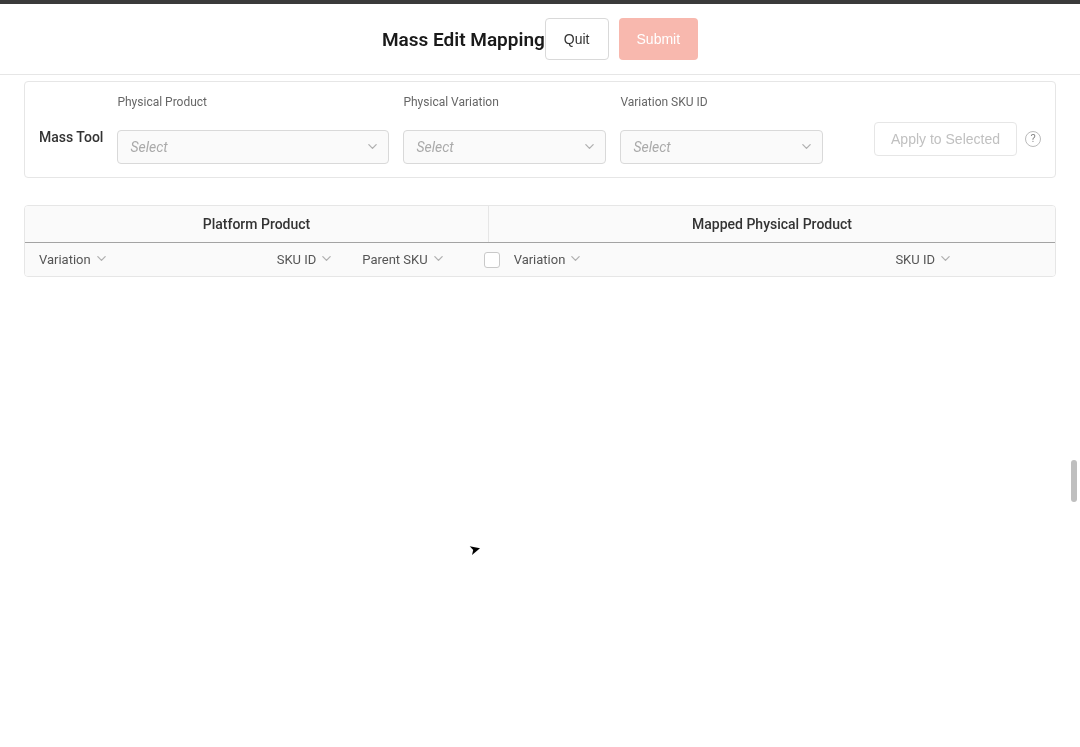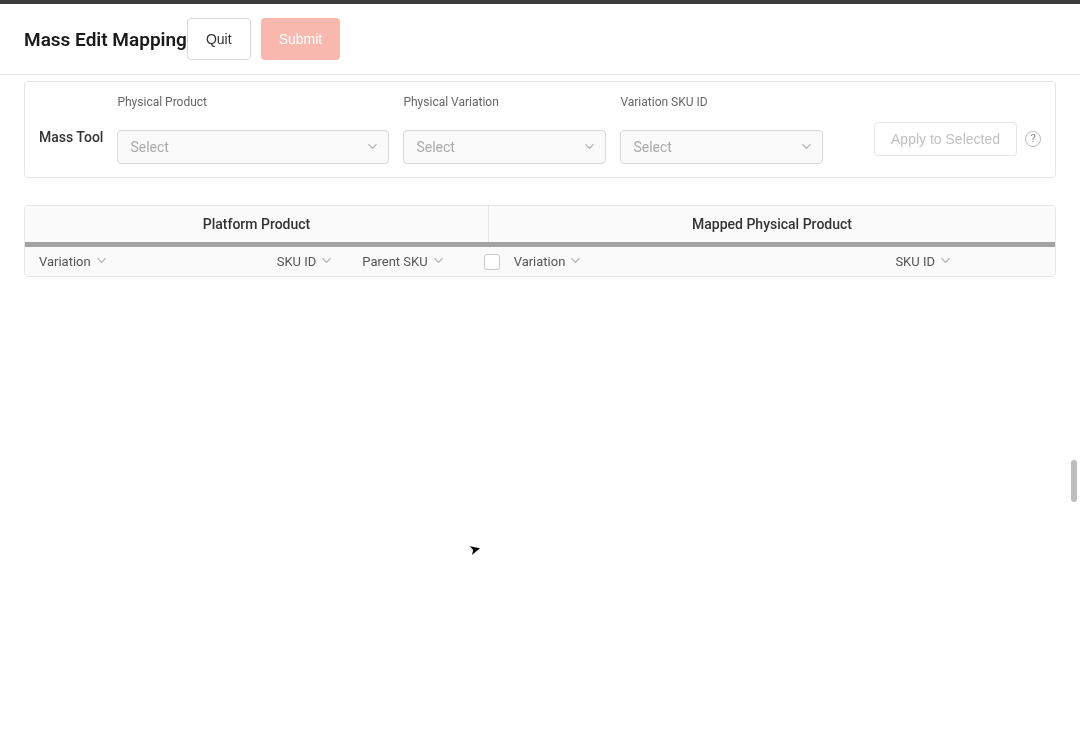--- a/index.html
+++ b/index.html
@@ -16,22 +16,22 @@
     position: relative;
   }
   .top-strip {
     height: 4px;
     background: #3a3a3a;
     width: 100%;
   }
   .header {
     display: flex;
     align-items: center;
-    justify-content: flex-start;
-    padding: 14px 24px;
+    justify-content: center;
+    padding: 14px 11px;
     border-bottom: 1px solid #e6e6e6;
   }
   .header-title {
     font-size: 19px;
     font-weight: 600;
     color: #1a1a1a;
   }
   .header-actions {
     display: flex;
     gap: 10px;
@@ -91,20 +91,21 @@
     height: 34px;
     border: 1px solid #d9d9d9;
     border-radius: 4px;
     background: #fafafa;
     display: flex;
     align-items: center;
     padding: 0 30px 0 12px;
     font-size: 14px;
     color: #aaa;
     cursor: pointer;
+    font-style: italic;
   }
   .select.w-lg { width: 272px; }
   .select.w-md { width: 203px; }
   .select .chev {
     position: absolute;
     right: 10px;
     top: 50%;
     transform: translateY(-50%);
     color: #b0b0b0;
   }
@@ -164,21 +165,21 @@
     align-items: center;
     justify-content: center;
     font-size: 14px;
     color: #333;
     font-weight: 500;
   }
   .col-row {
     display: flex;
     align-items: center;
     background: #fafafa;
-    border-top: 5px solid #a3a3a3;
+    border-top: 1px solid #a3a3a3;
     height: 34px;
     padding: 0 14px;
   }
   .col-head {
     display: inline-flex;
     align-items: center;
     gap: 5px;
     font-size: 13px;
     color: #555;
     cursor: pointer;

